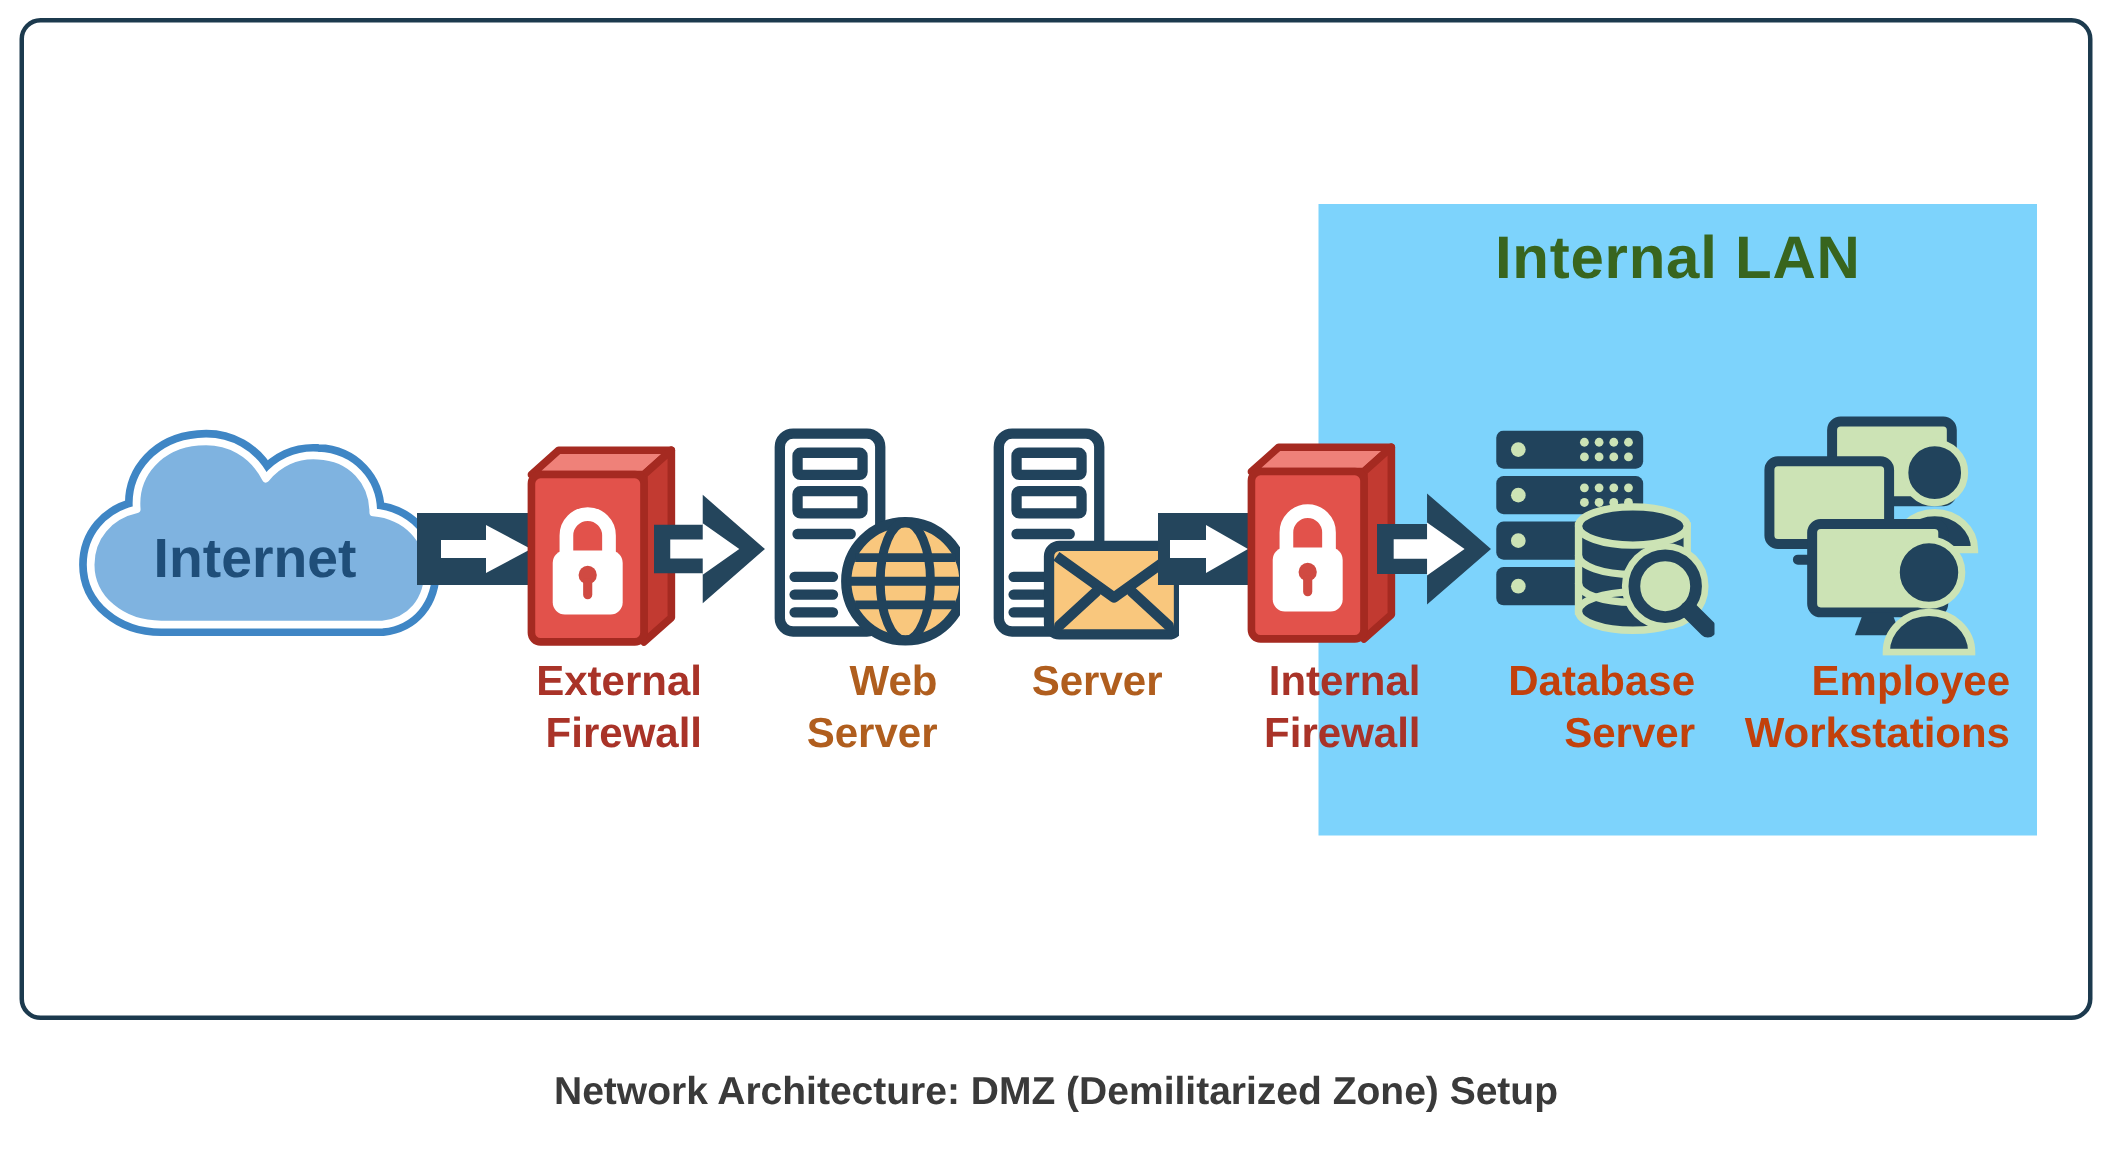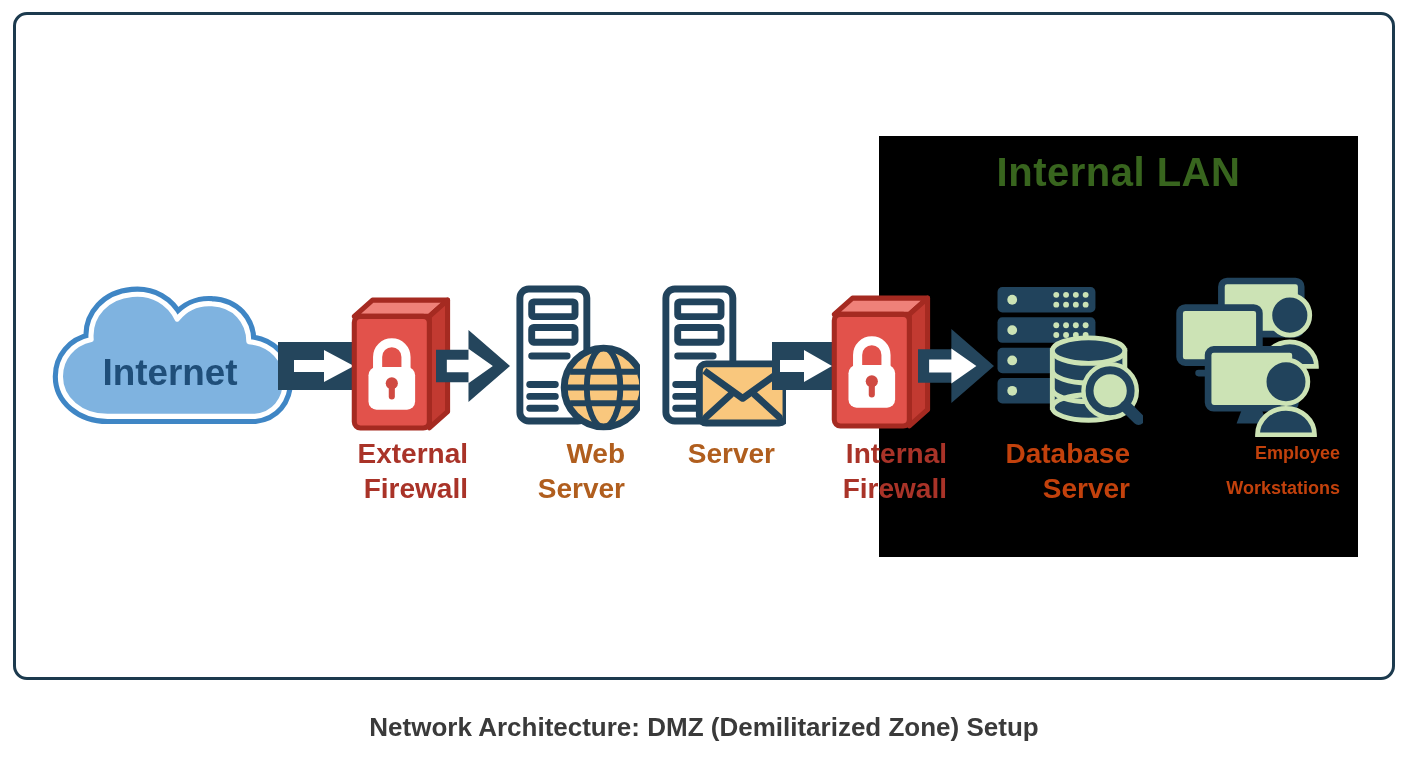--- a/index.html
+++ b/index.html
@@ -2,21 +2,21 @@
 <html><head>
 <meta charset="utf-8">
 <style>
   html,body{margin:0;padding:0;background:#ffffff;}
   body{font-family:"Liberation Sans","DejaVu Sans",sans-serif;}
   .stage{position:relative;width:1408px;height:768px;background:#ffffff;overflow:hidden;}
   .outer-box{position:absolute;left:13px;top:12px;width:1376px;height:662px;
              border:3px solid #1C3A4E;border-radius:14px;background:#ffffff;}
   .zone{position:absolute;top:136px;height:421px;}
   .zone-dmz{left:404px;width:457px;background:#F9C77D;}
-  .zone-lan{left:879px;width:479px;background:#000000;}
+  .zone-lan{left:879px;width:479px;background:#7dd3fc;}
   .zone-title{position:absolute;top:14px;left:0;right:0;text-align:center;
               font-size:40px;font-weight:bold;letter-spacing:.5px;}
   .zone-dmz .zone-title{color:#B45F13;}
   .zone-lan .zone-title{color:#38651E;}
   .node{position:absolute;}
   .node svg{display:block;}
   .node-label{position:absolute;text-align:right;font-weight:bold;
               font-size:28px;line-height:35px;}
   .lbl-red{color:#A93328;}
   .lbl-orange{color:#B05E1E;}
@@ -222,20 +222,20 @@
     <div>Server</div>
   </div>
   <div class="node-label lbl-red" style="left:807px;top:436px;width:140px;">
     <div>Internal</div>
     <div>Firewall</div>
   </div>
   <div class="node-label lbl-green" style="left:985px;top:436px;width:145px;">
     <div>Database</div>
     <div>Server</div>
   </div>
-  <div class="node-label lbl-green" style="left:1150px;top:436px;width:190px;font-size:18px;">
+  <div class="node-label lbl-green" style="left:1150px;top:436px;width:190px;font-size:28px;">
     <div>Employee</div>
     <div>Workstations</div>
   </div>
 
   <div class="caption">Network Architecture: DMZ (Demilitarized Zone) Setup</div>
 
 </div>
 
 </body></html>

